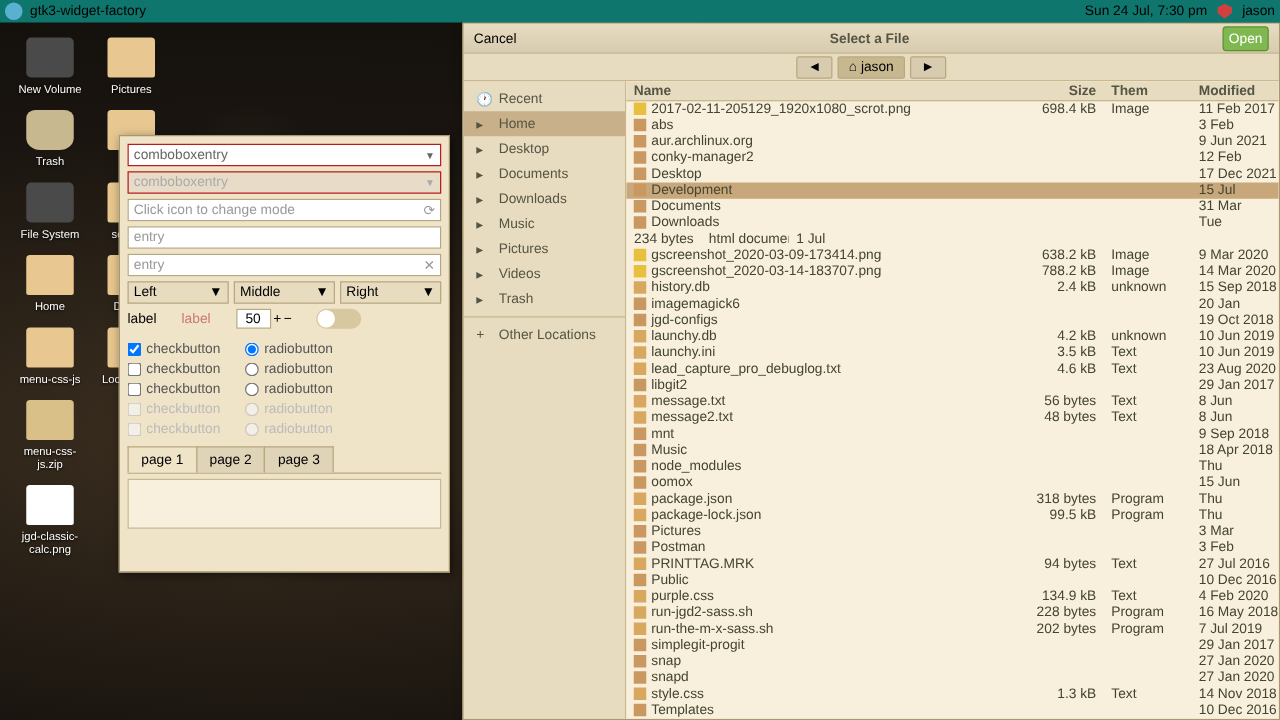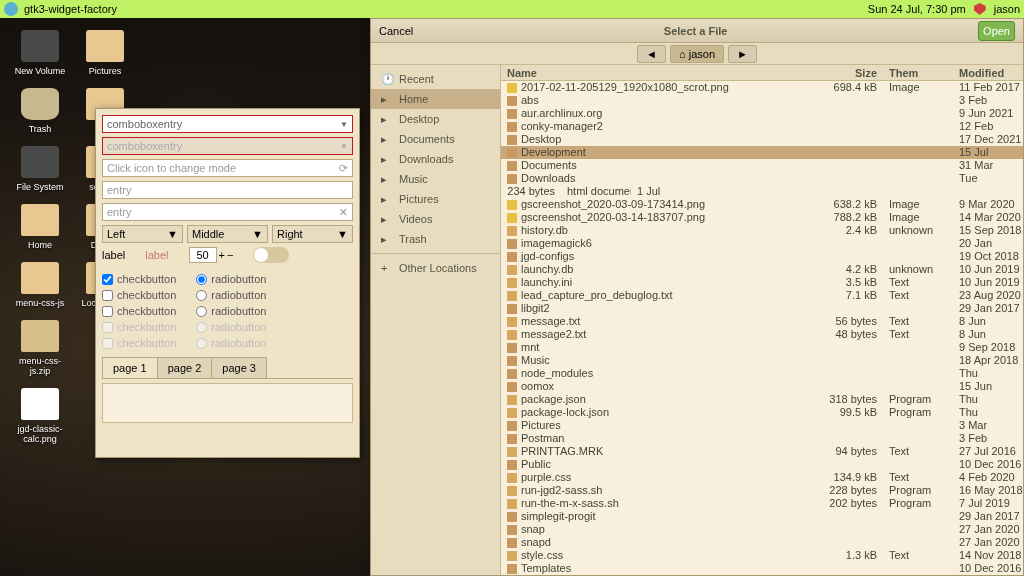--- a/index.html
+++ b/index.html
@@ -1,19 +1,19 @@
 <!DOCTYPE html>
 <html><head>
 <meta charset="utf-8">
 <style>
 *{margin:0;padding:0;box-sizing:border-box;font-family:sans-serif;font-size:11px}
 body{width:1024px;height:576px;background:#1a1510;overflow:hidden;position:relative}
 .wallpaper{position:absolute;inset:0;background:radial-gradient(ellipse at 20% 60%,#3d3020 0%,#1a1510 50%,#0a0805 100%)}
 .glass{position:absolute;left:100px;top:80px;width:200px;height:400px;background:radial-gradient(ellipse at center,rgba(255,240,180,0.15) 0%,transparent 70%);border-radius:50% 50% 10% 10%}
-.topbar{position:absolute;top:0;left:0;right:0;height:18px;background:#bef264;display:flex;align-items:center;padding:0 4px;z-index:100}
+.topbar{position:absolute;top:0;left:0;right:0;height:18px;background:#0f766e;display:flex;align-items:center;padding:0 4px;z-index:100}
 .topbar-left{display:flex;align-items:center;gap:6px}
 .topbar-right{margin-left:auto;display:flex;align-items:center;gap:8px}
 .tb-icon{width:14px;height:14px;background:#5ab0d0;border-radius:50%;display:inline-block}
 .shield{width:12px;height:12px;background:#d04040;clip-path:polygon(50% 0,100% 25%,100% 60%,50% 100%,0 60%,0 25%)}
 .desktop-icons{position:absolute;top:30px;left:10px;z-index:1}
 .di{width:60px;text-align:center;color:#fff;margin-bottom:12px;cursor:pointer}
 .di-icon{width:38px;height:32px;margin:0 auto 4px;background:#e8c890;border-radius:3px 3px 2px 2px;position:relative}
 .di-icon.drive{background:#4a4a4a;border-radius:4px}
 .di-icon.trash{background:#c8b890;border-radius:20% 20% 30% 30%}
 .di-icon.zip{background:#d8c088}
@@ -365,21 +365,21 @@
             <div class="fc-mod">10 Jun 2019</div>
           </div>
           <div class="fl-row ">
             <div class="fc-name"><span class="ficon file"></span>launchy.ini</div>
             <div class="fc-size">3.5 kB</div>
             <div class="fc-type">Text</div>
             <div class="fc-mod">10 Jun 2019</div>
           </div>
           <div class="fl-row ">
             <div class="fc-name"><span class="ficon file"></span>lead_capture_pro_debuglog.txt</div>
-            <div class="fc-size">7.1 kB</div>
+            <div class="fc-size">4.6 kB</div>
             <div class="fc-type">Text</div>
             <div class="fc-mod">23 Aug 2020</div>
           </div>
           <div class="fl-row ">
             <div class="fc-name"><span class="ficon folder"></span>libgit2</div>
             <div class="fc-size"></div>
             <div class="fc-type"></div>
             <div class="fc-mod">29 Jan 2017</div>
           </div>
           <div class="fl-row ">

